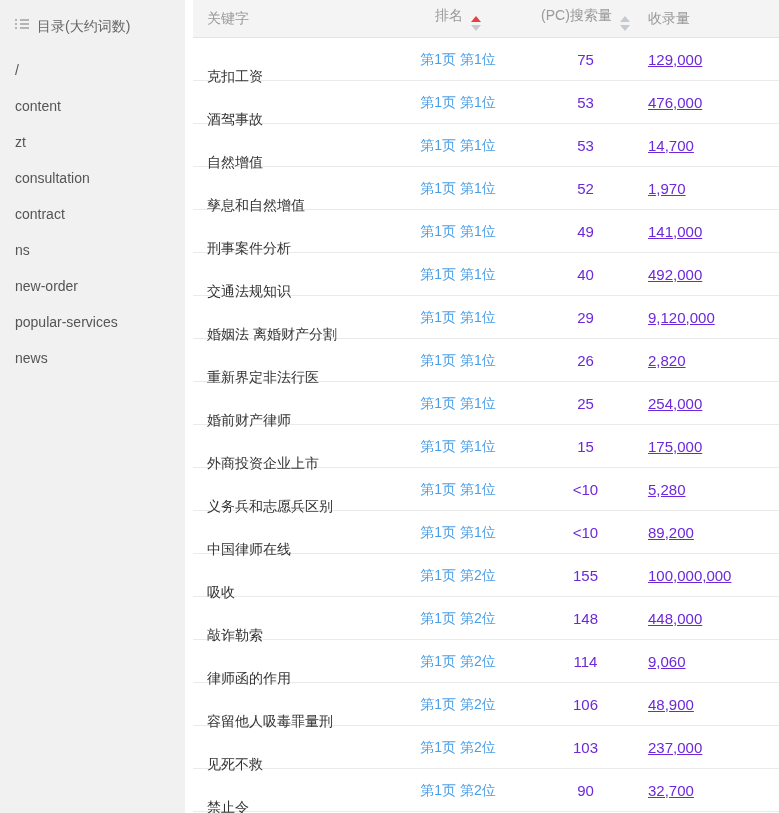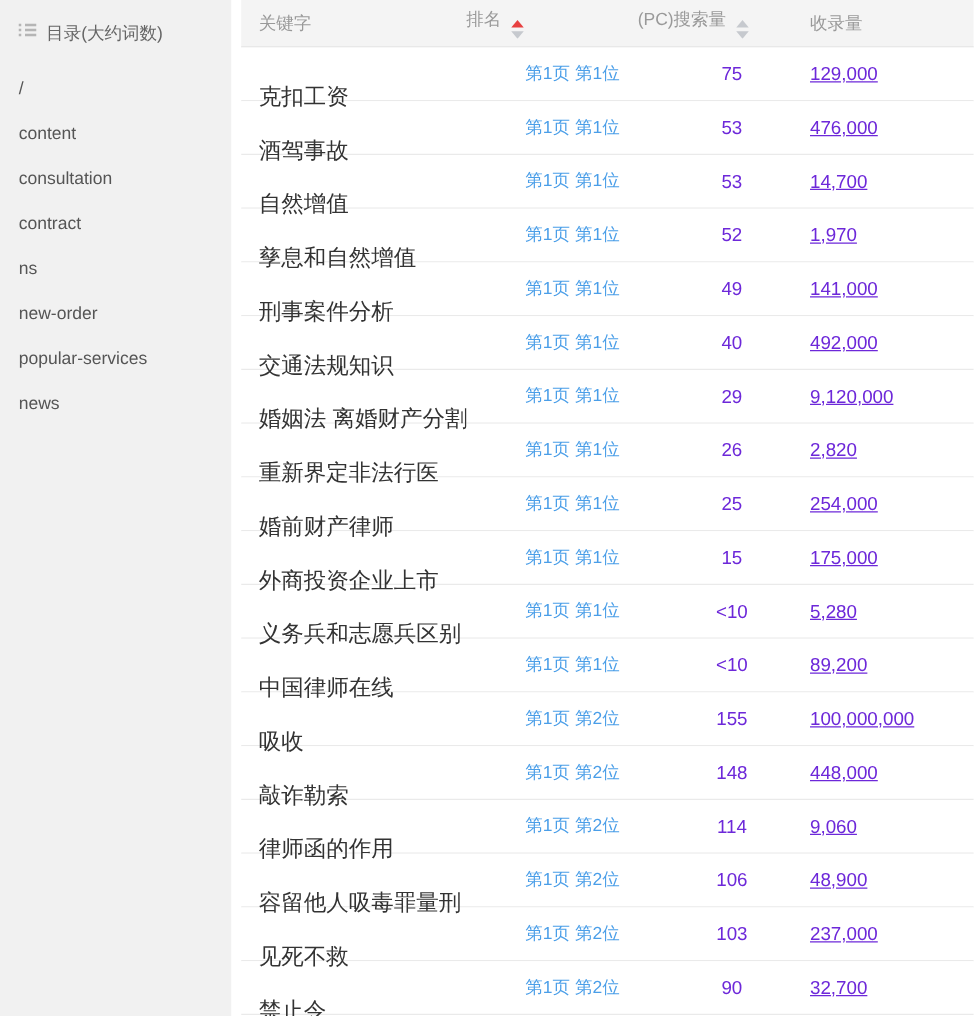--- a/index.html
+++ b/index.html
@@ -48,36 +48,35 @@
     background: #fff;
   }
   .thead {
     display: flex;
     align-items: center;
     height: 38px;
     background: #f4f4f4;
     border-bottom: 1px solid #e3e3e3;
     color: #999;
     font-size: 14px;
-    gap: 31px;
   }
   .trow {
     display: flex;
     align-items: center;
     height: 43px;
     border-bottom: 1px solid #eaeaea;
     background: #fff;
   }
   .cell { overflow: hidden; white-space: nowrap; }
   .col-keyword { flex: 1; padding-left: 14px; text-align: left; }
   .col-rank    { width: 130px; text-align: center; }
   .col-volume  { width: 125px; text-align: center; }
   .col-indexed { width: 131px; text-align: left; text-decoration: underline; }
 
-  .trow .col-keyword { color: #333; font-size: 18px; margin-top: 36px; }
+  .trow .col-keyword { color: #333; font-size: 14px; margin-top: 36px; }
   .trow .col-volume, .trow .col-indexed { color: #6d28d9; font-size: 15px; }
   .rank-link {
     color: #4a9ee8;
     text-decoration: none;
     font-size: 14px;
     cursor: pointer;
     text-align: right;
   }
 
   
@@ -123,20 +122,21 @@
           <span class="bar"></span>
         </span>
     </span>
     <span>目录(大约词数)</span>
   </div>
   <ul class="sidebar-list">
   <li class="sidebar-item">/</li>
 
   <li class="sidebar-item">content</li>
 
+  <li class="sidebar-item">zt</li>
 
   <li class="sidebar-item">consultation</li>
 
   <li class="sidebar-item">contract</li>
 
   <li class="sidebar-item">ns</li>
 
   <li class="sidebar-item">new-order</li>
 
   <li class="sidebar-item">popular-services</li>

